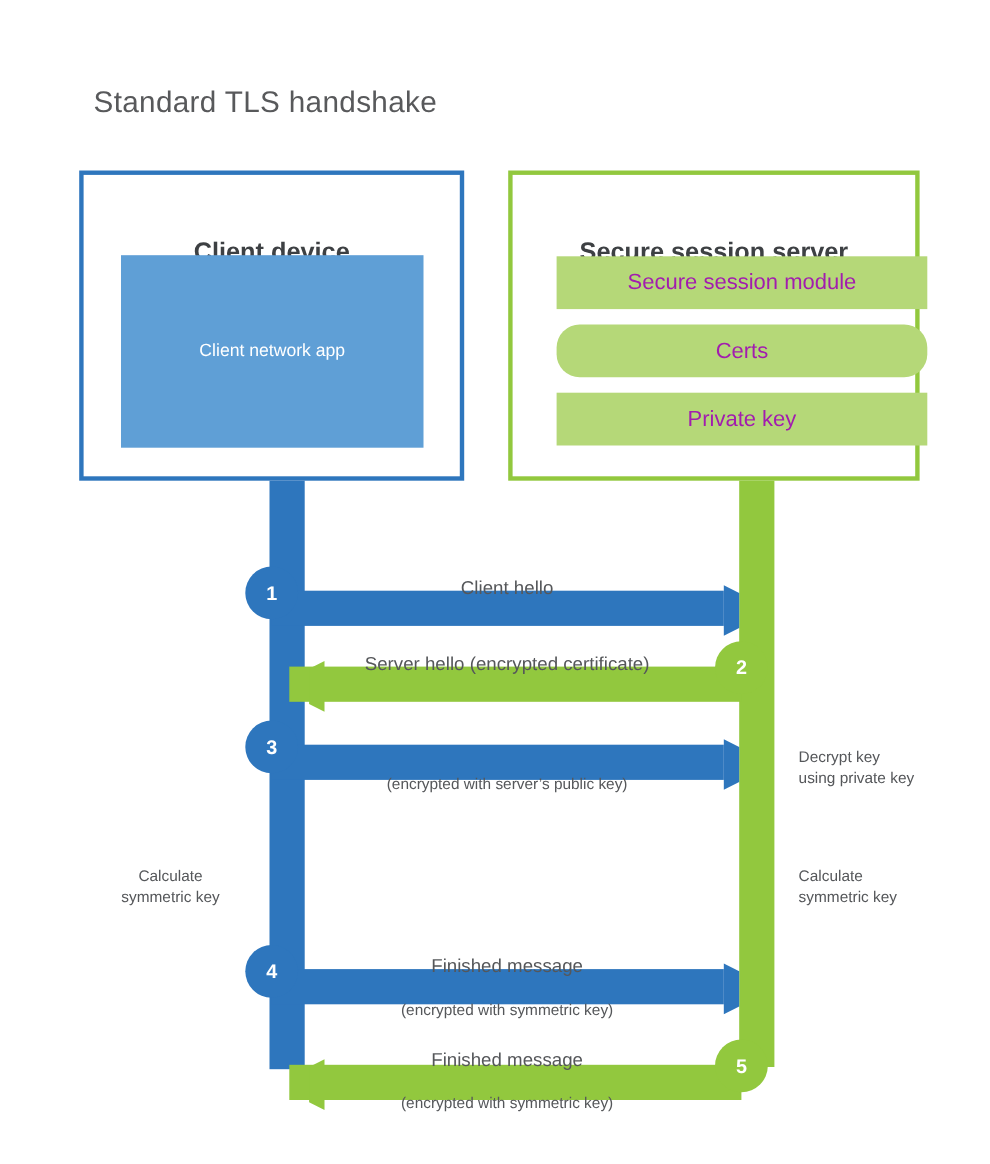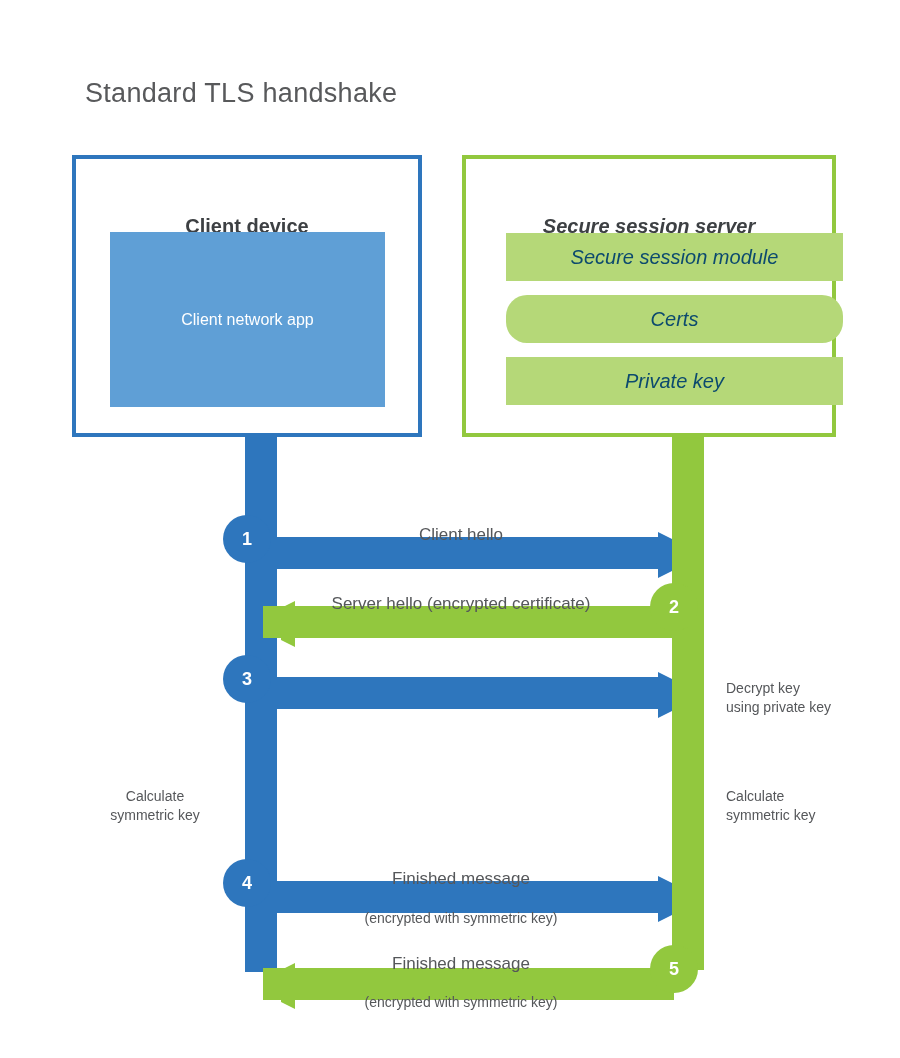--- a/index.html
+++ b/index.html
@@ -29,45 +29,45 @@
     letter-spacing: 0.3px;
   }
   
   .entity-box {
     position: absolute;
     top: 123px;
     height: 282px;
     background: #fff;
   }
   .entity-box.client { left: 40px;  width: 350px; border: 4px solid var(--blue); }
-  .entity-box.server { left: 430px; width: 374px; border: 4px solid var(--green); font-style: italic; }
+  .entity-box.server { left: 430px; width: 374px; border: 4px solid var(--green); }
   .box-title {
     margin-top: 24px;
     text-align: center;
-    font-size: 20px;
+    font-size: 23px;
     font-weight: bold;
     color: var(--heading);
   }
   .app-box {
     position: absolute;
     left: 34px; top: 73px;
     width: 275px; height: 175px;
     background: var(--blue-fill);
     color: #fff;
     font-size: 16px;
     display: flex; align-items: center; justify-content: center;
     text-align: center;
   }
   .app-box span { display: inline-block; width: 175px; line-height: 28px; }
   .server-bar {
     position: absolute;
     left: 40px;
     width: 337px; height: 48px;
     background: var(--green-fill);
-    color: #0c4a6e;
+    color: #a21caf;
     font-size: 20px;
     display: flex; align-items: center; justify-content: center;
     text-align: center;
   }
   .bar-1 { top: 74px; }
   .bar-2 { top: 136px; border-radius: 21px; }
   .bar-3 { top: 198px; }
   
   .vline { position: absolute; width: 4px; }
   .vline.client-line { left: 213px; top: 405px; height: 535px; background: var(--blue); }
@@ -160,20 +160,21 @@
   <div class="msg-label s1-label">Client hello</div>
 
   <div class="msg-line green s2-line"></div>
   <div class="head left s2-head"></div>
   <div class="step-circle green s2-circle">2</div>
   <div class="msg-label s2-label">Server hello (encrypted certificate)</div>
 
   <div class="msg-line blue s3-line"></div>
   <div class="head right s3-head"></div>
   <div class="step-circle blue s3-circle">3</div>
+  <div class="msg-sub s3-sub">(encrypted with server’s public key)</div>
 
   <div class="side-note note-decrypt">Decrypt key using private key</div>
   <div class="side-note note-calc-left">Calculate symmetric key</div>
   <div class="side-note note-calc-right">Calculate symmetric key</div>
 
   <div class="msg-line blue s4-line"></div>
   <div class="head right s4-head"></div>
   <div class="step-circle blue s4-circle">4</div>
   <div class="msg-label s4-label">Finished message</div>
   <div class="msg-sub s4-sub">(encrypted with symmetric key)</div>

